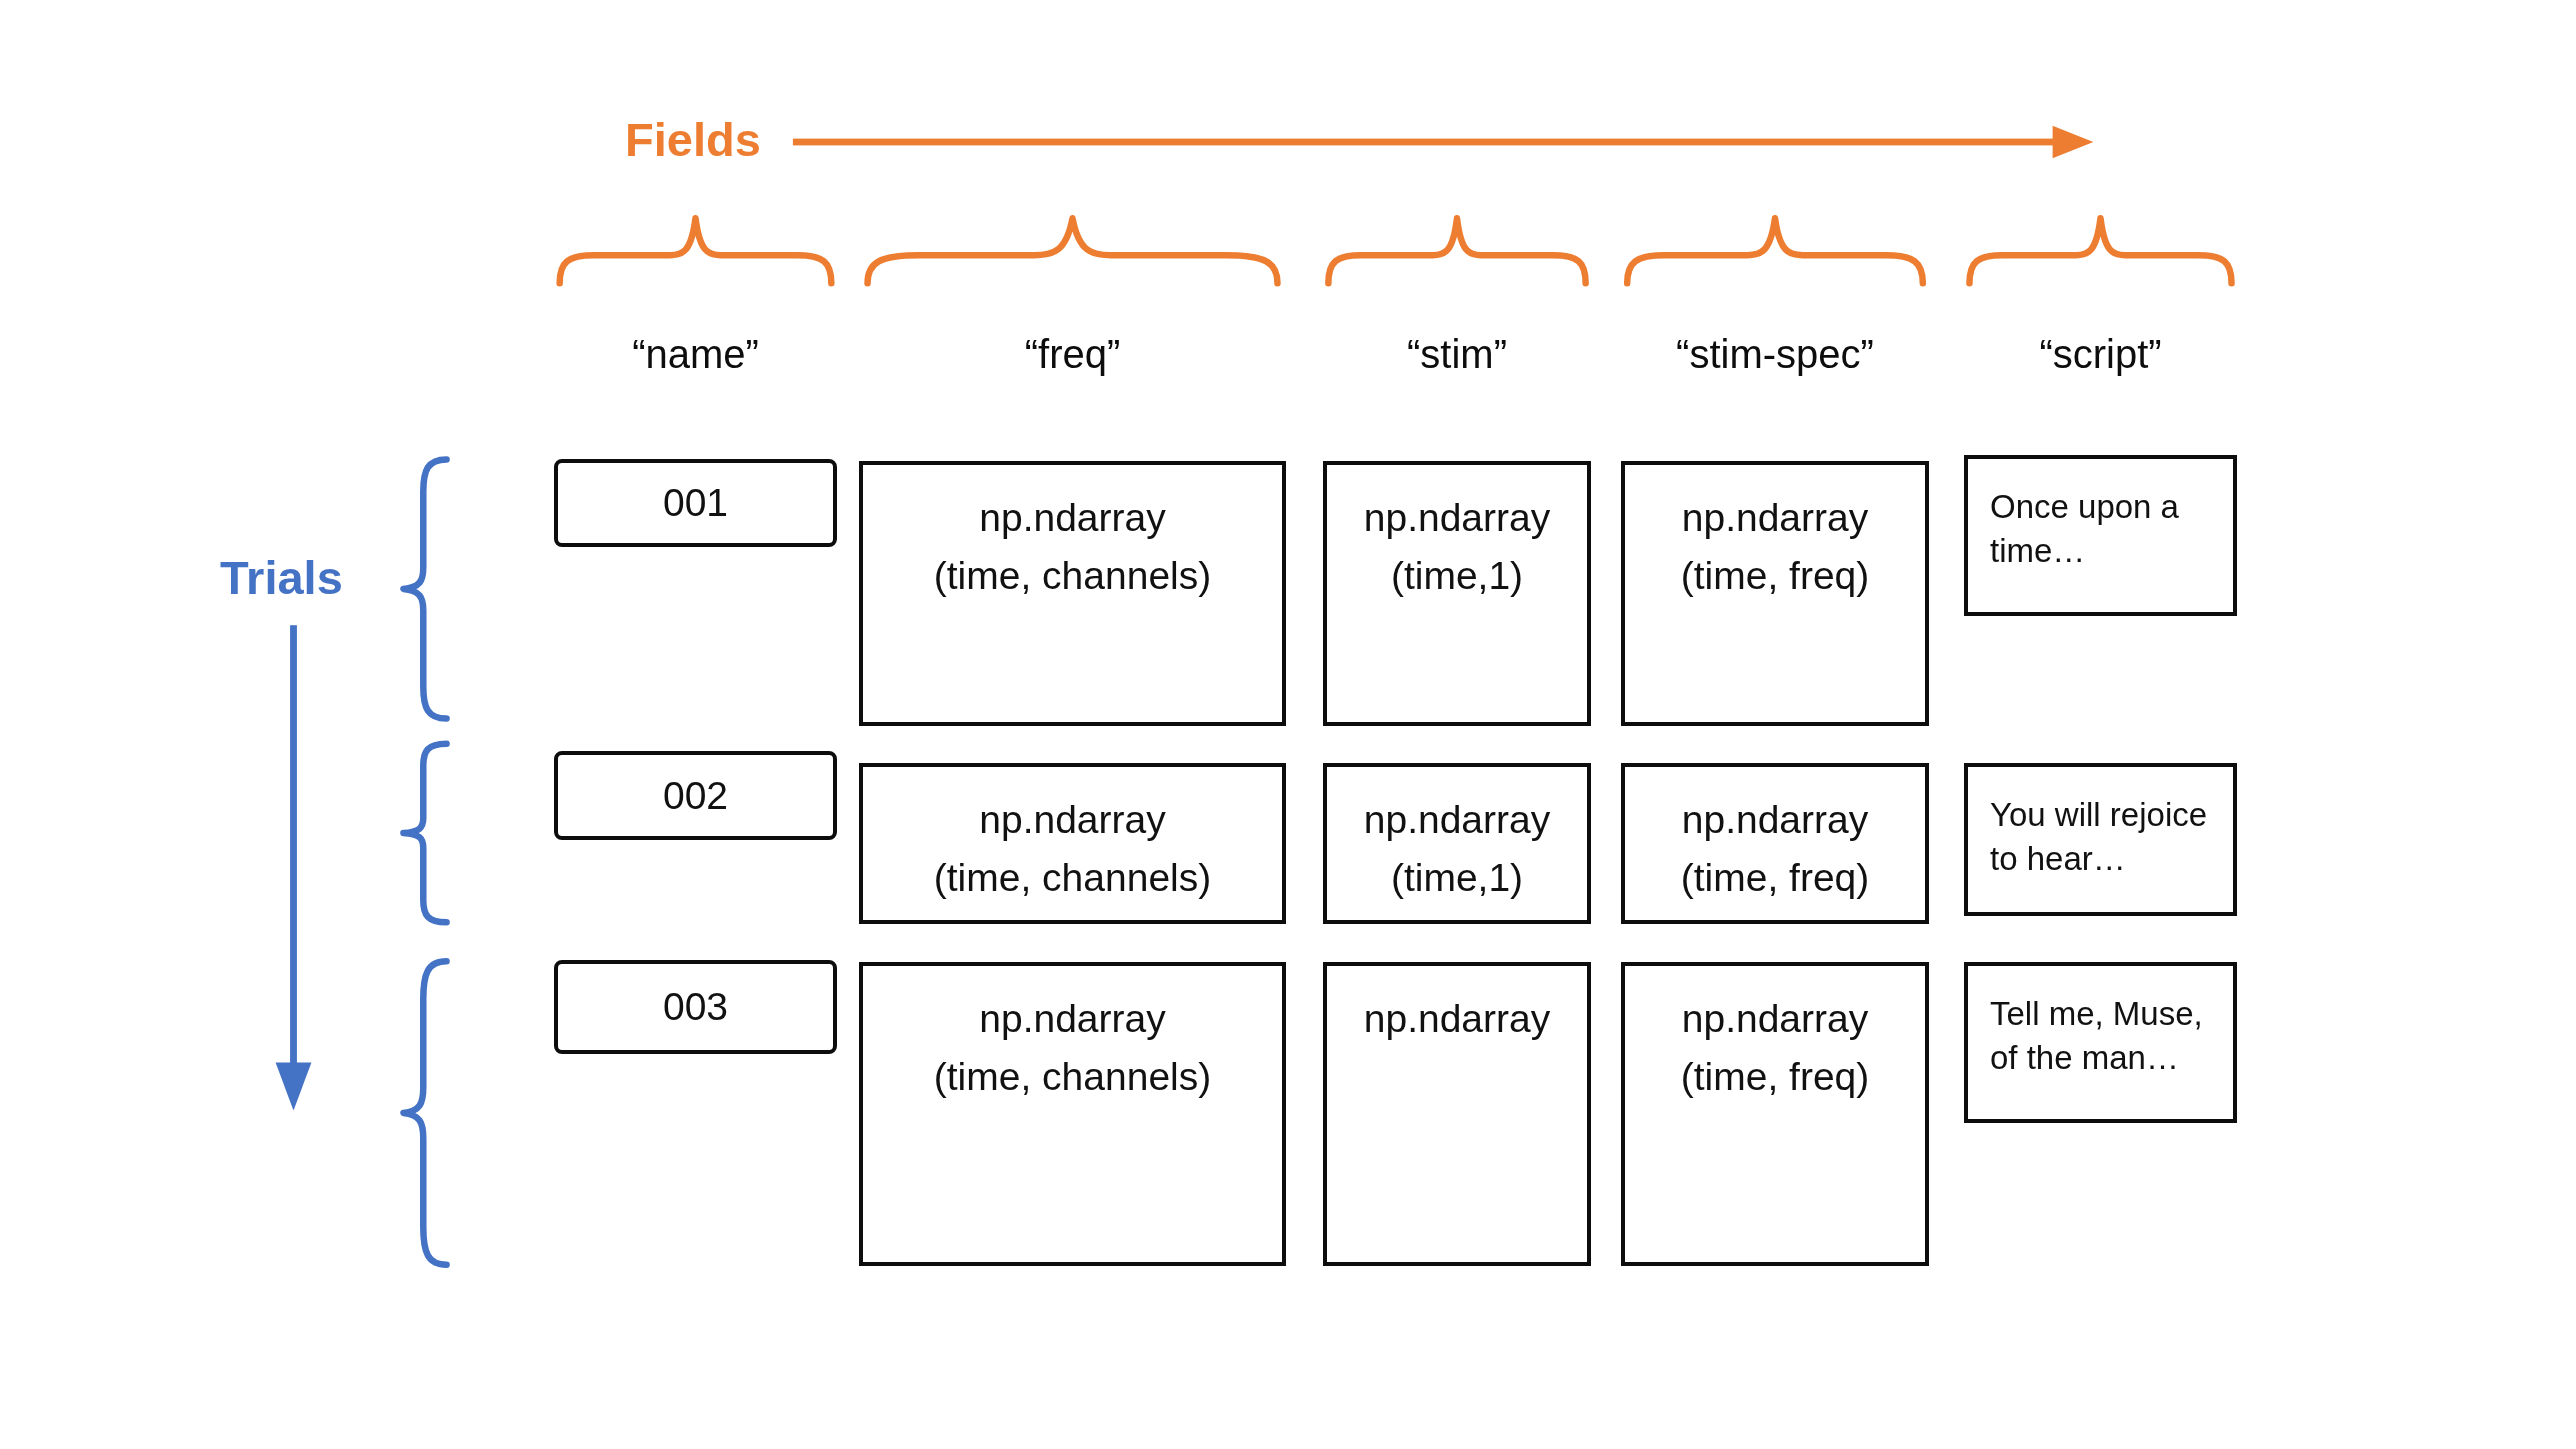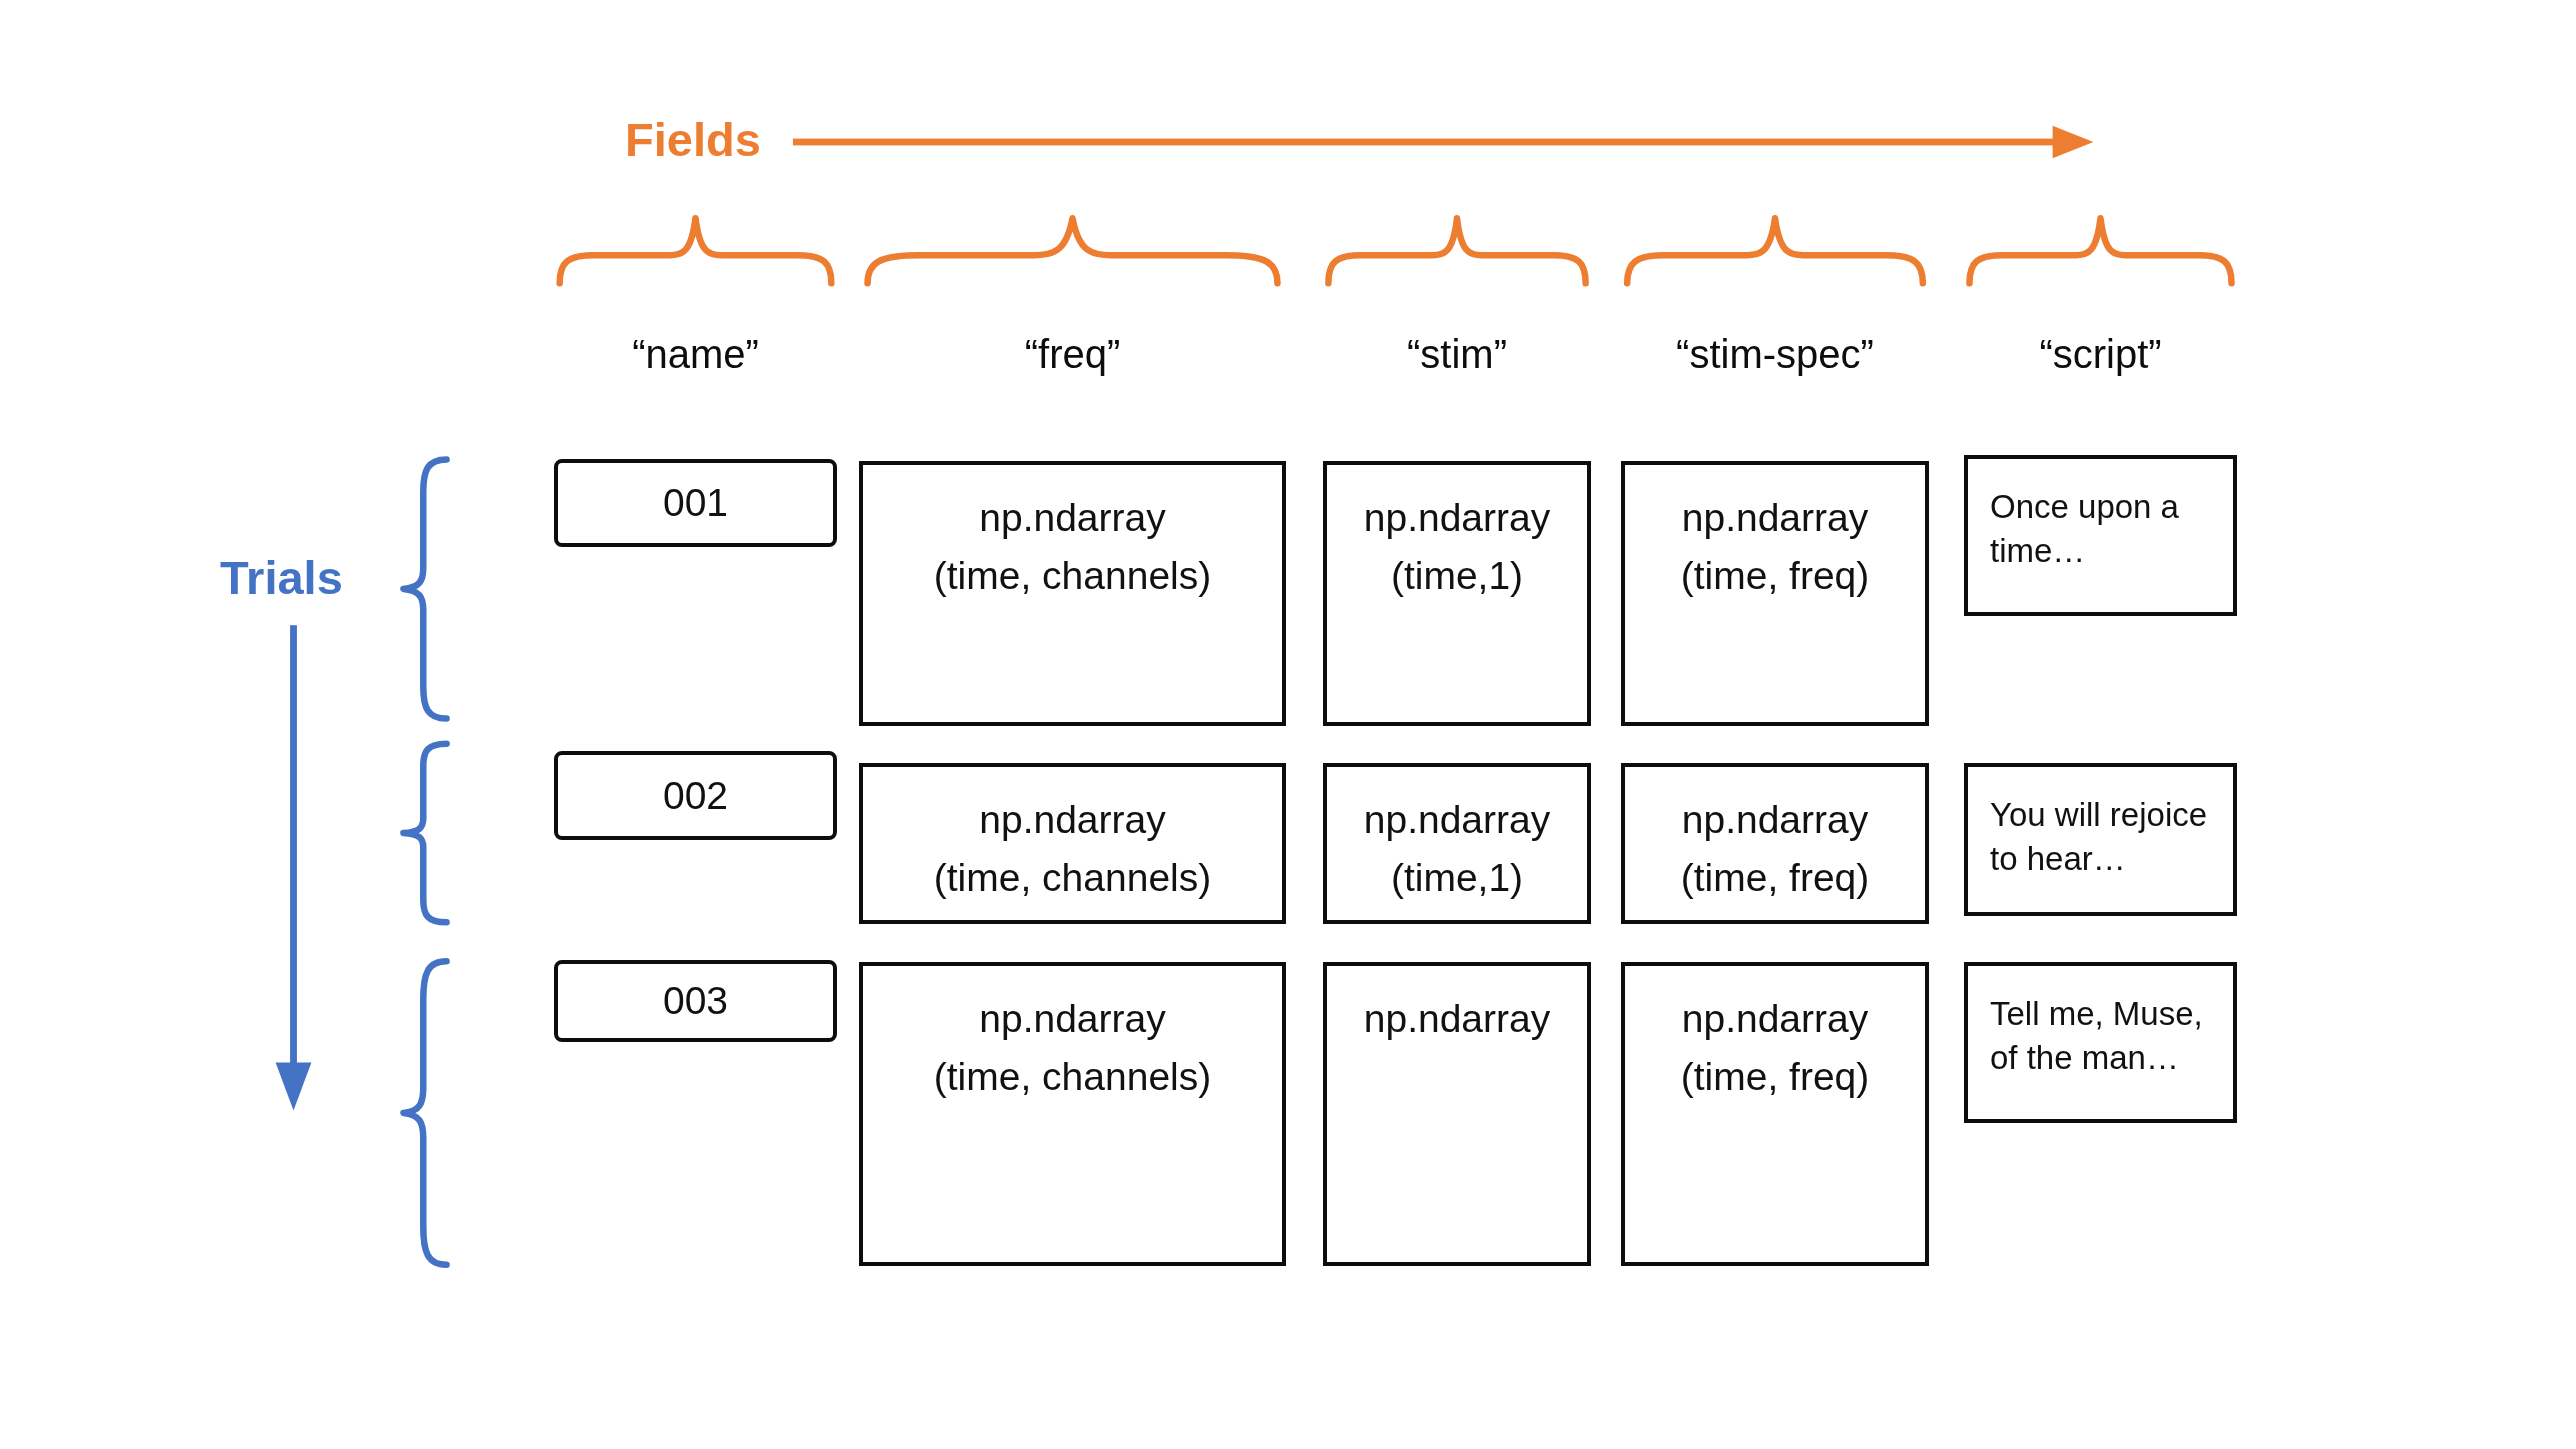--- a/index.html
+++ b/index.html
@@ -40,21 +40,21 @@
   
   .box {
     box-sizing: border-box;
     border: 4.3px solid #0d0d0d;
     background: #ffffff;
   }
   .namebox { display: flex; align-items: center; justify-content: center;
              font-size: 39px; border-radius: 8px; }
   .r1.namebox { top: 459px;  height: 88px; }
   .r2.namebox { top: 751px;  height: 89px; }
-  .r3.namebox { top: 960px; height: 82px; }
+  .r3.namebox { top: 960px; height: 94px; }
 
   .tall { text-align: center; padding-top: 24px; font-size: 39px; line-height: 58px; }
   .r1.tall { top: 461px;  height: 265px; }
   .r2.tall { top: 763px;  height: 161px; }
   .r3.tall { top: 962px; height: 304px; }
 
   .scriptbox { padding: 26px 17px 12px 22px; font-size: 33px; line-height: 44px; }
   .r1.scriptbox { top: 455px;  height: 161px; }
   .r2.scriptbox { top: 763px;  height: 153px; }
   .r3.scriptbox { top: 962px; height: 161px; }

